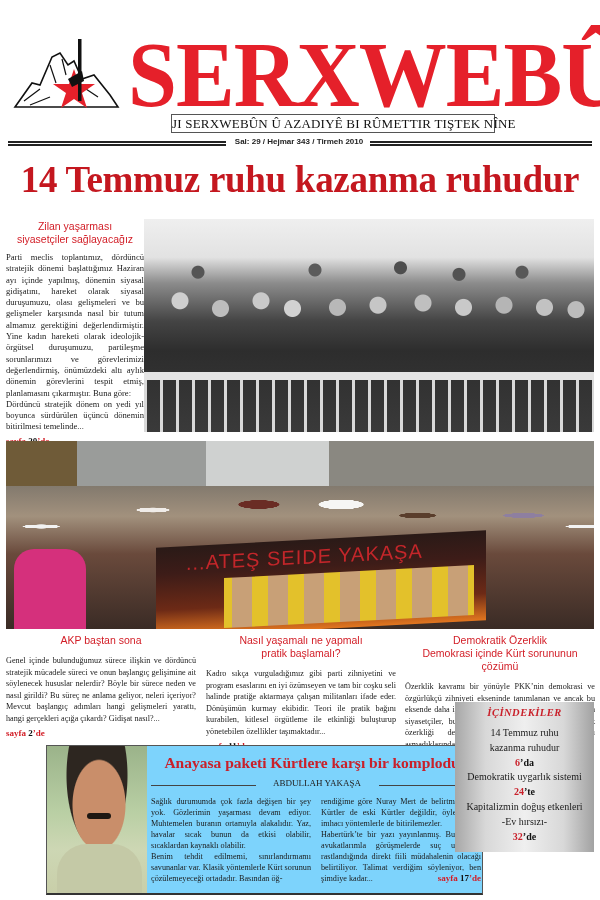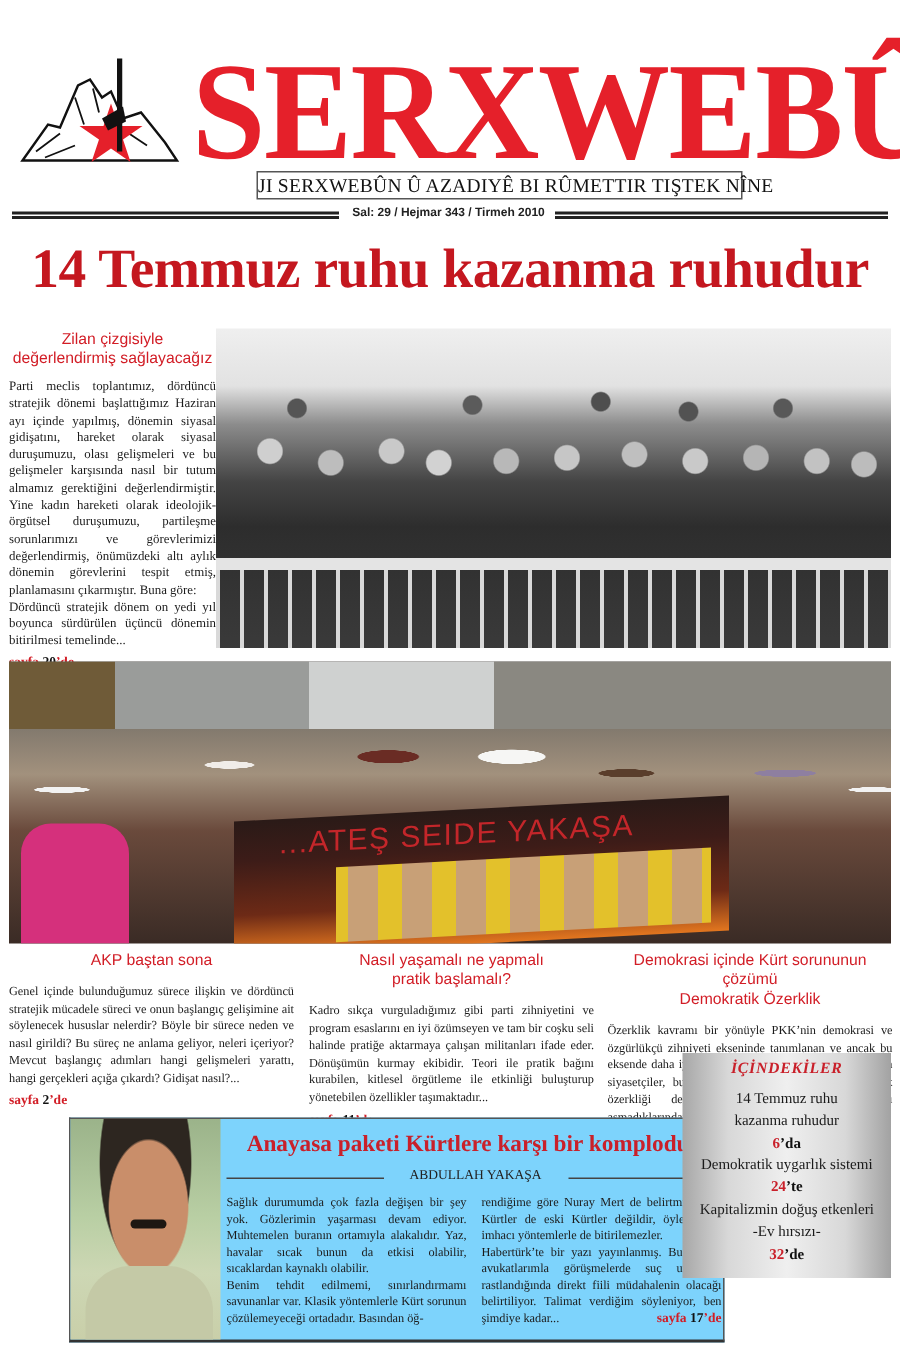--- a/index.html
+++ b/index.html
@@ -143,22 +143,22 @@
     <div class="rule l"></div>
     <div class="issue-text">Sal: 29 / Hejmar 343 / Tirmeh 2010</div>
     <div class="rule r"></div>
   </div>
 </div>
 
 <div class="headline">14 Temmuz ruhu kazanma ruhudur</div>
 
 <div class="left-article">
   <div class="sec-title">
-    <div>Zilan çizgisiyle</div>
-    <div>değerlendirmiş sağlayacağız</div>
+    <div>Zilan yaşarması</div>
+    <div>siyasetçiler sağlayacağız</div>
   </div>
   <div class="body-text">
     <div>Parti meclis toplantımız, dördüncü stratejik dönemi başlattığımız Haziran ayı içinde yapılmış, dönemin siyasal gidişatını, hareket olarak siyasal duruşumuzu, olası gelişmeleri ve bu gelişmeler karşısında nasıl bir tutum almamız gerektiğini değerlendirmiştir. Yine kadın hareketi olarak ideolojik-örgütsel duruşumuzu, partileşme sorunlarımızı ve görevlerimizi değerlendirmiş, önümüzdeki altı aylık dönemin görevlerini tespit etmiş, planlamasını çıkarmıştır. Buna göre:</div>
     <div>Dördüncü stratejik dönem on yedi yıl boyunca sürdürülen üçüncü dönemin bitirilmesi temelinde...</div>
   </div>
   <div class="page-ref">
     <span class="s">sayfa</span>
     <span class="n">20</span><span class="suf">’de</span>
   </div>
 </div>
@@ -197,22 +197,22 @@
   </div>
   <div class="body-text">Kadro sıkça vurguladığımız gibi parti zihniyetini ve program esaslarını en iyi özümseyen ve tam bir coşku seli halinde pratiğe aktarmaya çalışan militanları ifade eder. Dönüşümün kurmay ekibidir. Teori ile pratik bağını kurabilen, kitlesel örgütleme ile etkinliği buluşturup yönetebilen özellikler taşımaktadır...</div>
   <div class="page-ref">
     <span class="s">sayfa</span>
     <span class="n">11</span><span class="suf">’de</span>
   </div>
 </div>
 
 <div class="col3 col-c">
   <div class="sec-title">
+    <div>Demokratik Özerklik</div>
     <div>Demokrasi içinde Kürt sorununun çözümü</div>
-    <div>Demokratik Özerklik</div>
   </div>
   <div class="body-text">Özerklik kavramı bir yönüyle PKK’nin demokrasi ve özgürlükçü zihniyeti ekseninde tanımlanan ve ancak bu eksende daha iyi anlaşılması gereken bir statüdür. Bütün siyasetçiler, bu konuyla ilgilenen çevreler demokratik özerkliği değerlendirirken devletçi paradigmayı aşmadıklarından dolayı Kürt Özgürlük Hareketinin...</div>
   <div class="page-ref">
     <span class="s">sayfa</span>
     <span class="n">14</span><span class="suf">’te</span>
   </div>
 </div>
 
 <div class="feature">
   <div class="portrait">

